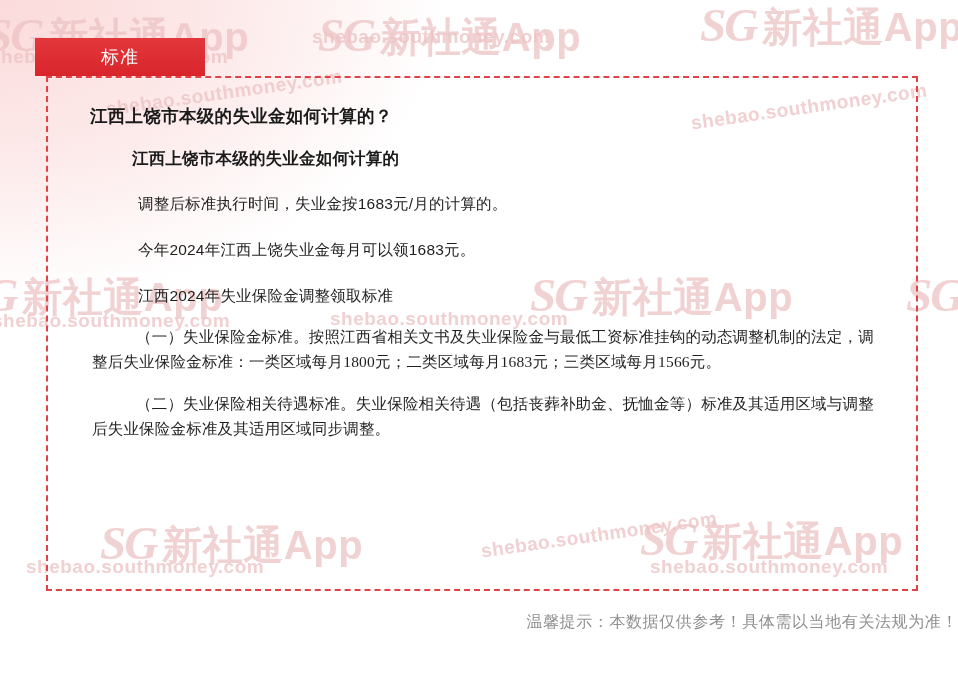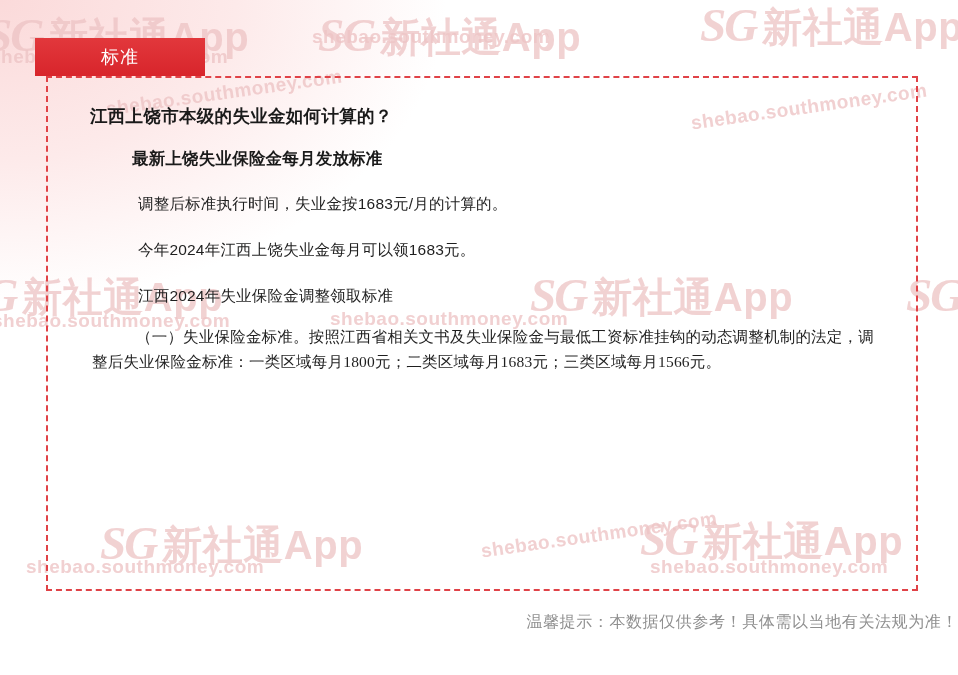--- a/index.html
+++ b/index.html
@@ -169,22 +169,23 @@
     <div class="wm small" style="left:480px; top:524px; transform:rotate(-8deg);"><span>shebao.southmoney.com</span></div>
     <div class="wm small" style="left:650px; top:556px;"><span>shebao.southmoney.com</span></div>
   </div>
 
   <div class="tab">
     <span>标准</span>
   </div>
 
   <div class="card">
     <h1>江西上饶市本级的失业金如何计算的？</h1>
-    <p class="sub">最新上饶失业保险金每月发放标准</p>
+    <p class="sub">江西上饶市本级的失业金如何计算的</p>
     <p class="para">调整后标准执行时间，失业金按1683元/月的计算的。</p>
     <p class="para">今年2024年江西上饶失业金每月可以领1683元。</p>
     <p class="para">江西2024年失业保险金调整领取标准</p>
     <p class="para block">（一）失业保险金标准。按照江西省相关文书及失业保险金与最低工资标准挂钩的动态调整机制的法定，调整后失业保险金标准：一类区域每月1800元；二类区域每月1683元；三类区域每月1566元。</p>
+    <p class="para block">（二）失业保险相关待遇标准。失业保险相关待遇（包括丧葬补助金、抚恤金等）标准及其适用区域与调整后失业保险金标准及其适用区域同步调整。</p>
   </div>
 
   <div class="footer-note">温馨提示：本数据仅供参考！具体需以当地有关法规为准！</div>
 
 </div>
 
 </body></html>

